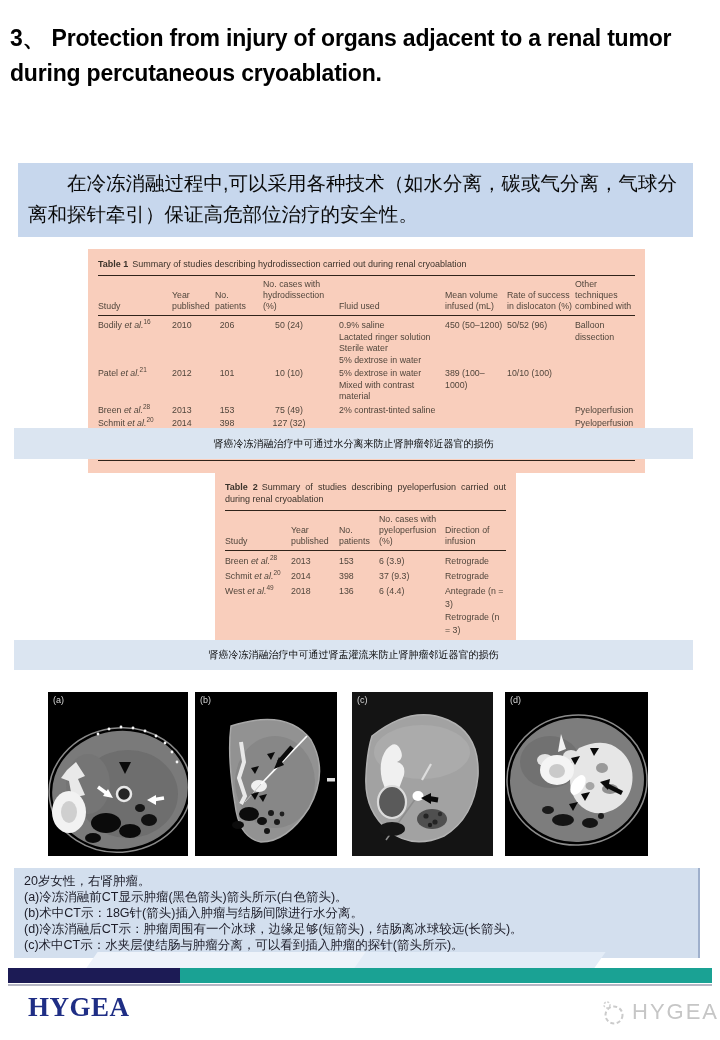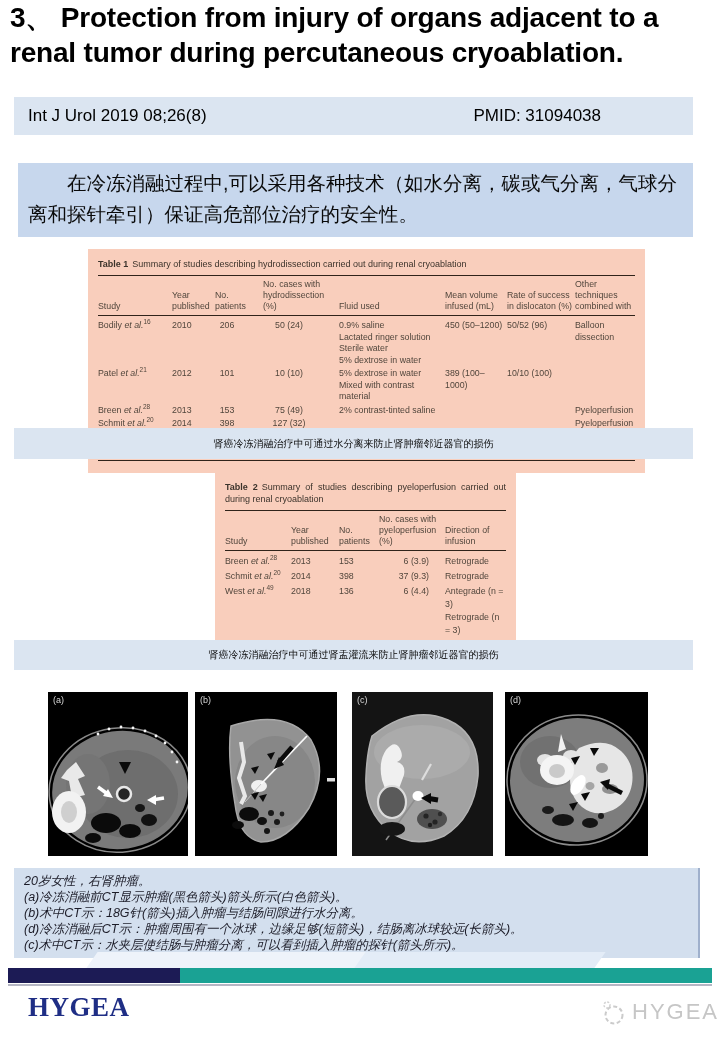--- a/index.html
+++ b/index.html
@@ -1,20 +1,20 @@
 <!DOCTYPE html>
 <html><head>
 <meta charset="utf-8">
 <style>
   html,body{margin:0;padding:0;}
   body{width:720px;height:1040px;background:#ffffff;font-family:"Liberation Sans",sans-serif;}
   .page{position:relative;width:720px;height:1040px;overflow:hidden;background:#ffffff;}
 
   
-  .title{position:absolute;left:10px;top:0;width:706px;font-size:28px;line-height:35px;
+  .title{position:absolute;left:10px;top:21px;width:706px;font-size:23px;line-height:35px;
          font-weight:bold;color:#000;letter-spacing:-0.2px;}
 
   
   .journal-bar{position:absolute;left:14px;top:97px;width:679px;height:38px;background:#dbe5f1;
                display:flex;align-items:center;justify-content:space-between;
                padding:0 92px 0 14px;box-sizing:border-box;font-size:17px;color:#000;}
 
   
   .summary-box{position:absolute;left:18px;top:163px;width:675px;height:74px;background:#c7d7ed;
                box-sizing:border-box;padding:5px 10px;font-size:19.5px;line-height:31px;color:#0a0a0a;}
@@ -31,65 +31,61 @@
   .ptable th{text-align:left;vertical-align:bottom;font-weight:normal;font-size:8.8px;line-height:11px;
              padding:3px 2px 3px 0;border-bottom:1.2px solid #30231a;overflow:hidden;}
   .ptable td{vertical-align:top;font-size:8.8px;line-height:11.5px;padding:2px 2px 0 0;overflow:hidden;}
   .ptable tbody tr:first-child td{padding-top:4px;}
   .t1 tbody tr:last-child td{padding-bottom:5px;border-bottom:1.5px solid #30231a;}
   .t2 td{line-height:13px;}
   .t2 tbody tr:last-child td{padding-bottom:6px;border-bottom:1.5px solid #30231a;}
   .ptable i{font-style:italic;}
   .ptable sup{font-size:6.5px;vertical-align:super;line-height:0;}
   td.num{text-align:center;padding-right:24px;}
-  td.num2{text-align:right;padding-right:16px;}
+  td.num2{padding-right:16px;}
 
   
   .label-bar{position:absolute;left:14px;width:679px;height:31px;background:#dbe5f1;
              font-size:10px;line-height:31px;text-align:center;color:#0a0a0a;}
   .lb1{top:428px;}
   .lb2{top:640px;height:30px;line-height:30px;}
 
   
   .ct{position:absolute;top:692px;height:164px;background:#000;}
   .ct svg{display:block;}
   .ct .plabel{position:absolute;left:5px;top:3px;color:#d8d8d8;font-size:9px;}
   .ct-a{left:48px;width:140px;}
   .ct-b{left:195px;width:142px;}
   .ct-c{left:352px;width:141px;}
   .ct-d{left:505px;width:143px;}
 
   
   .notes-box{position:absolute;left:14px;top:868px;width:686px;height:90px;background:#d3dfee;
              border-right:2px solid #9fb0cc;box-sizing:border-box;padding:5px 10px;
-             font-size:12.5px;line-height:16px;color:#1c1c28;font-style:italic;}
+             font-size:12.5px;line-height:16px;color:#1c1c28;}
   .notes-box div{white-space:nowrap;}
 
   
   .deco1{position:absolute;left:92px;top:952px;width:300px;height:16px;background:#eef3fa;transform:skewX(-35deg);}
   .deco2{position:absolute;left:360px;top:952px;width:240px;height:16px;background:#e3ecf7;transform:skewX(-35deg);}
   .bar-navy{position:absolute;left:8px;top:968px;width:172px;height:15px;background:#1c1b55;}
   .bar-teal{position:absolute;left:180px;top:968px;width:532px;height:15px;background:#1aa294;}
   .bar-line{position:absolute;left:8px;top:984px;width:704px;height:2px;background:#b5b6c4;}
   .brand{position:absolute;left:28px;top:992px;font-family:"Liberation Serif",serif;font-weight:bold;
          font-size:27px;color:#1f2e85;letter-spacing:0.5px;}
   .watermark{position:absolute;left:600px;top:998px;display:flex;align-items:center;color:#c6c6c6;}
   .watermark .wm-text{font-size:22px;letter-spacing:2px;margin-left:6px;color:#c6c6c6;}
 </style>
 </head>
 <body>
 
 <div class="page">
 
   <div class="title">3、 Protection from injury of organs adjacent to a renal tumor during percutaneous cryoablation.</div>
 
-  <div class="journal-bar">
-    <span>Int J Urol 2019 08;26(8)</span>
-    <span>PMID: 31094038</span>
-  </div>
 
   <div class="summary-box">
     <p>在冷冻消融过程中,可以采用各种技术（如水分离，碳或气分离，气球分离和探针牵引）保证高危部位治疗的安全性。</p>
   </div>
 
   <div class="ptable t1">
     <div class="tcap">
       <b>Table 1</b><span>Summary of studies describing hydrodissection carried out during renal cryoablation</span>
     </div>
     <table>

